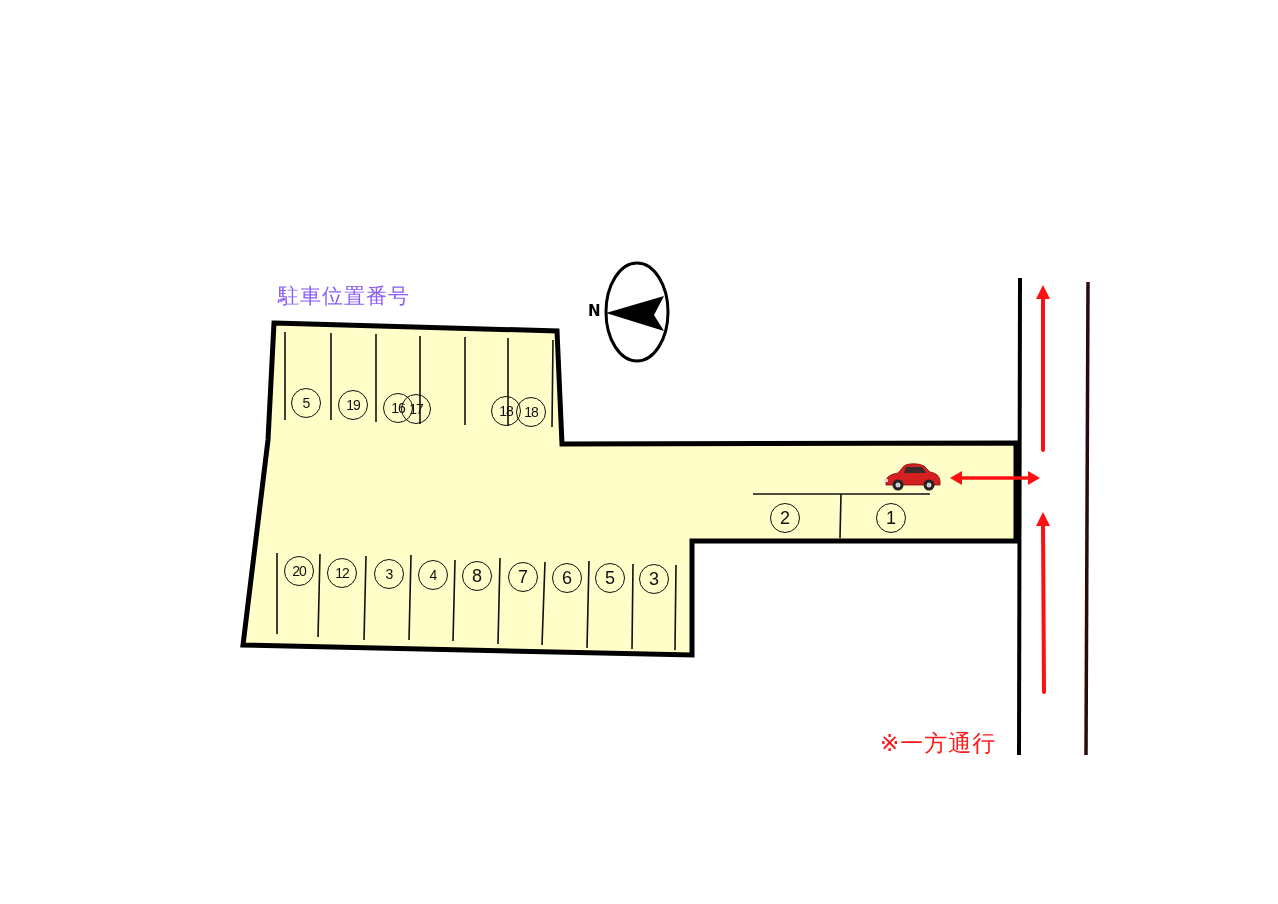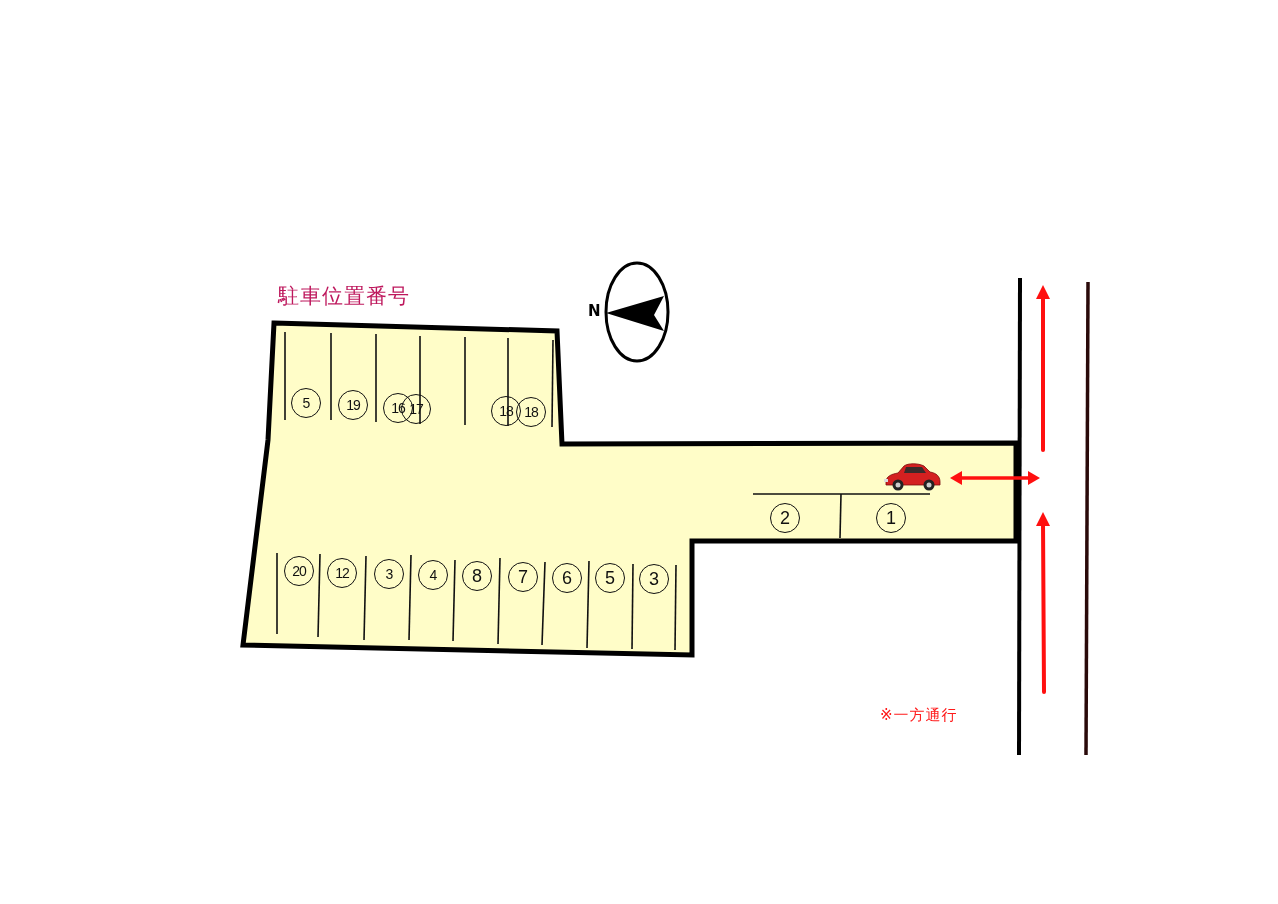--- a/index.html
+++ b/index.html
@@ -1,21 +1,21 @@
 <!DOCTYPE html>
 <html><head>
   <meta charset="utf-8">
   <style>
     html, body { margin: 0; padding: 0; background: #ffffff; }
     body { width: 1278px; height: 904px; position: relative; overflow: hidden;
            font-family: "DejaVu Sans", sans-serif; }
     svg { position: absolute; left: 0; top: 0; }
-    .title { position: absolute; left: 278px; top: 282px; font-size: 21px; color: #be185d;
+    .title { position: absolute; left: 278px; top: 282px; font-size: 21px; color: #8b5cf6;
              letter-spacing: 1px; font-family: "DejaVu Sans", sans-serif; }
-    .oneway { position: absolute; left: 880px; top: 706px; font-size: 15px; color: #ff1a1a;
+    .oneway { position: absolute; left: 880px; top: 728px; font-size: 23px; color: #ff1a1a;
               letter-spacing: 1px; font-family: "DejaVu Sans", sans-serif; }
     .num { position: absolute; width: 30px; height: 30px; margin-left: -15px; margin-top: -15px;
            border: 1.6px solid #111; border-radius: 50%; box-sizing: border-box;
            display: flex; align-items: center; justify-content: center;
            font-size: 14px; color: #111; font-family: "Liberation Sans", sans-serif;
            letter-spacing: -1px; }
     .num.wide { font-size: 18px; letter-spacing: 0; }
     .compass-n { position: absolute; left: 588px; top: 302px; font-size: 15px; font-weight: bold;
                  color: #000; font-family: "DejaVu Sans", sans-serif; }
   </style>

